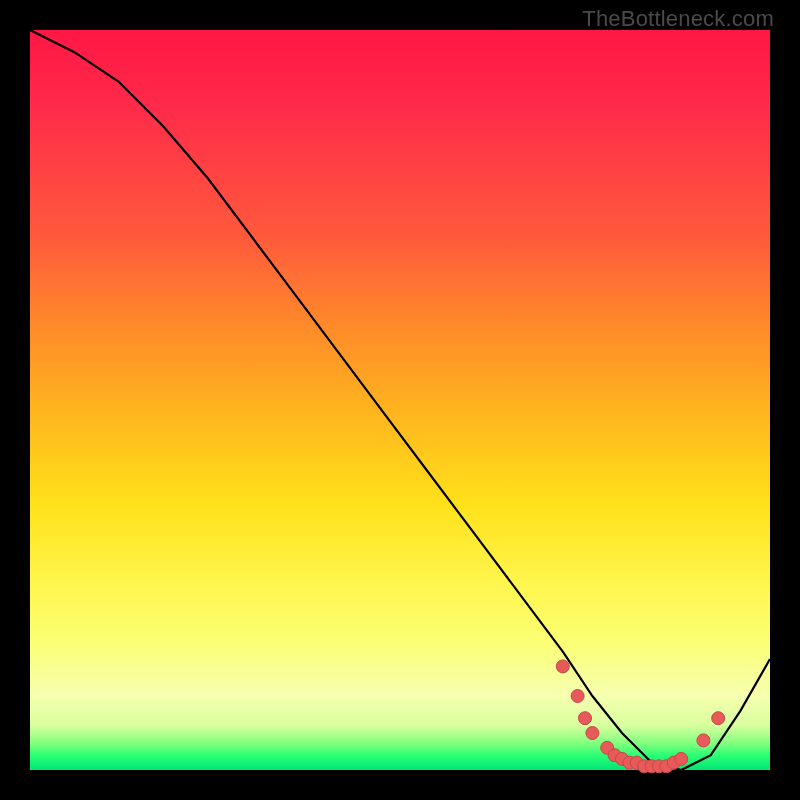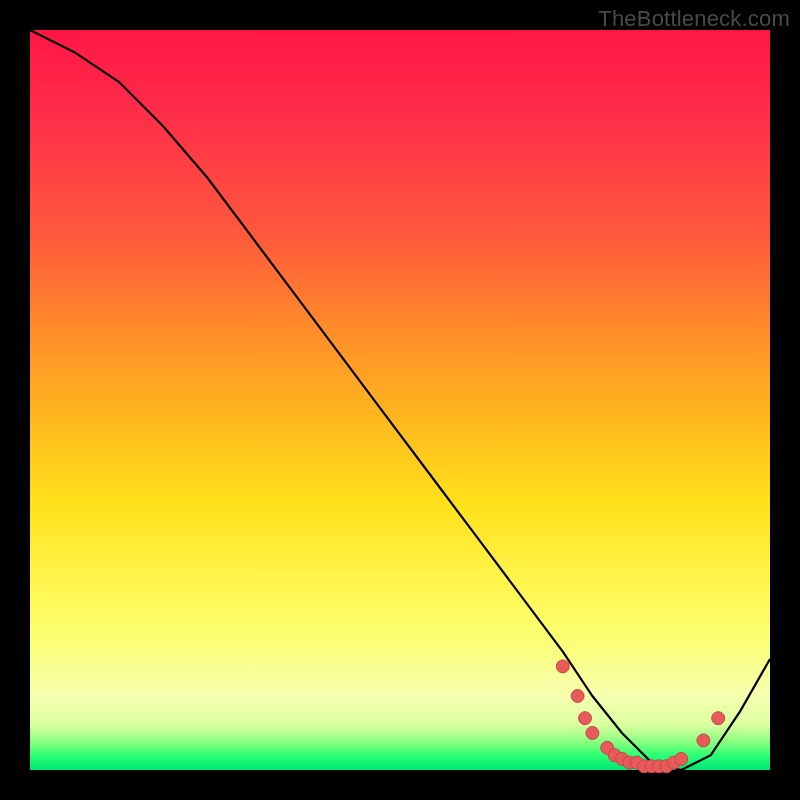--- a/index.html
+++ b/index.html
@@ -37,21 +37,21 @@
       #f7ffb0 90%,
       #d8ff9e 94%,
       #7dff7d 96.5%,
       #2cff74 98%,
       #00e676 100%
     );
   }
   .watermark {
     position: absolute;
     top: 6px;
-    right: 10px;
+    right: 26px;
     color: #4a4a4a;
     font-size: 22px;
     font-weight: 500;
     letter-spacing: 0.2px;
     user-select: none;
   }
   svg.curve {
     position: absolute;
     left: 0;
     top: 0;

